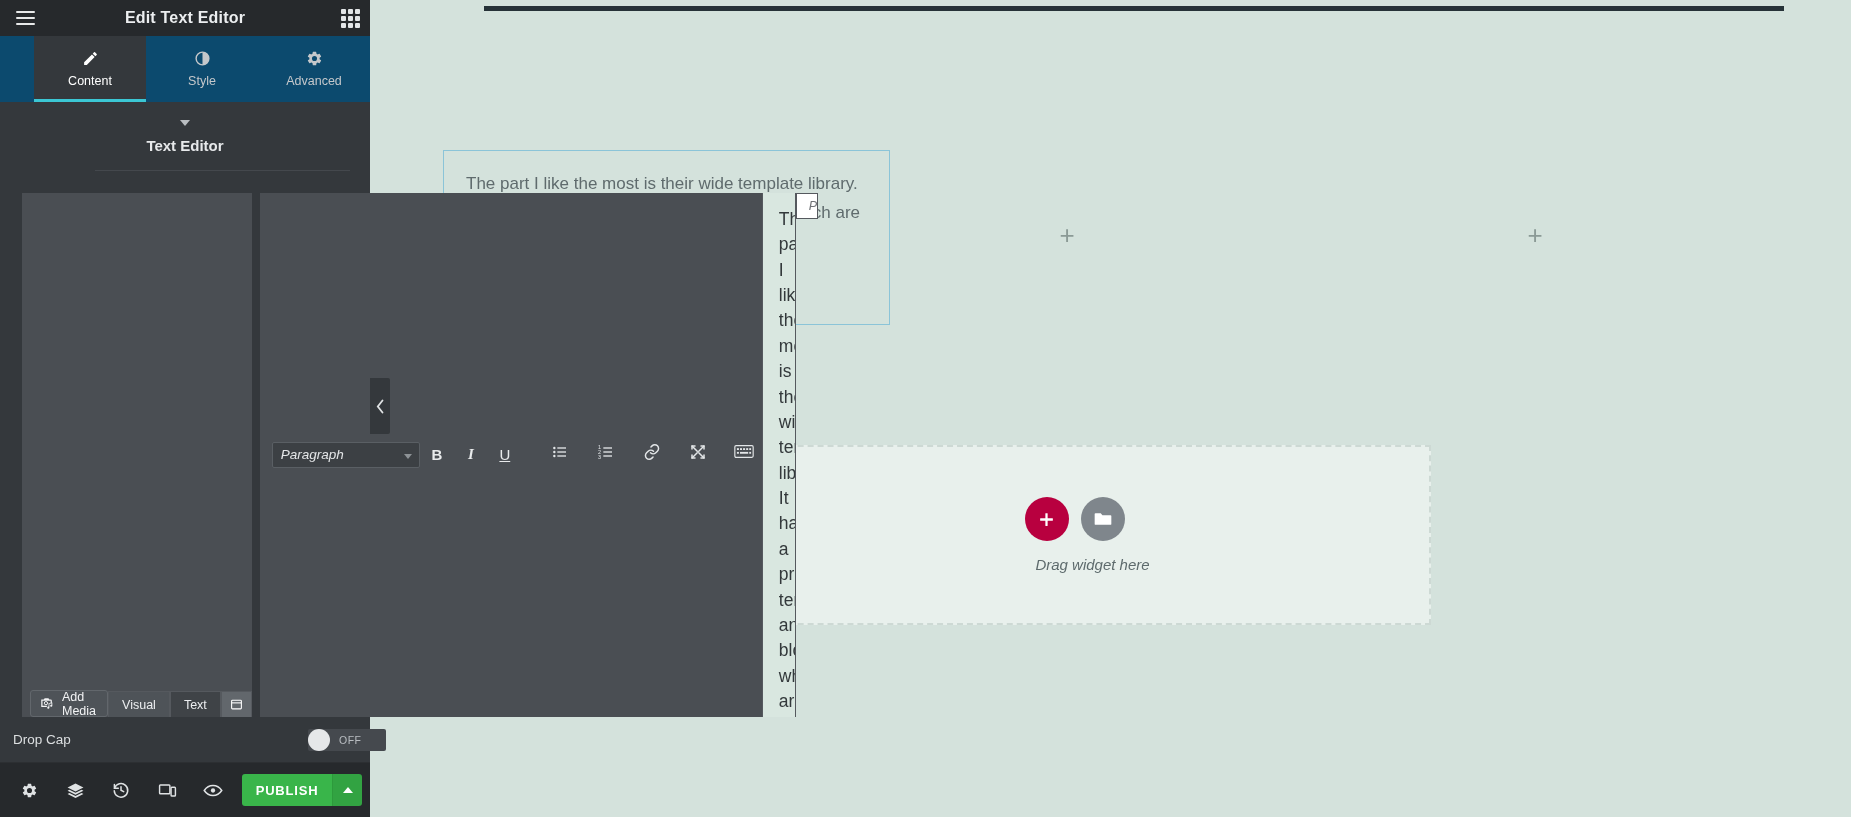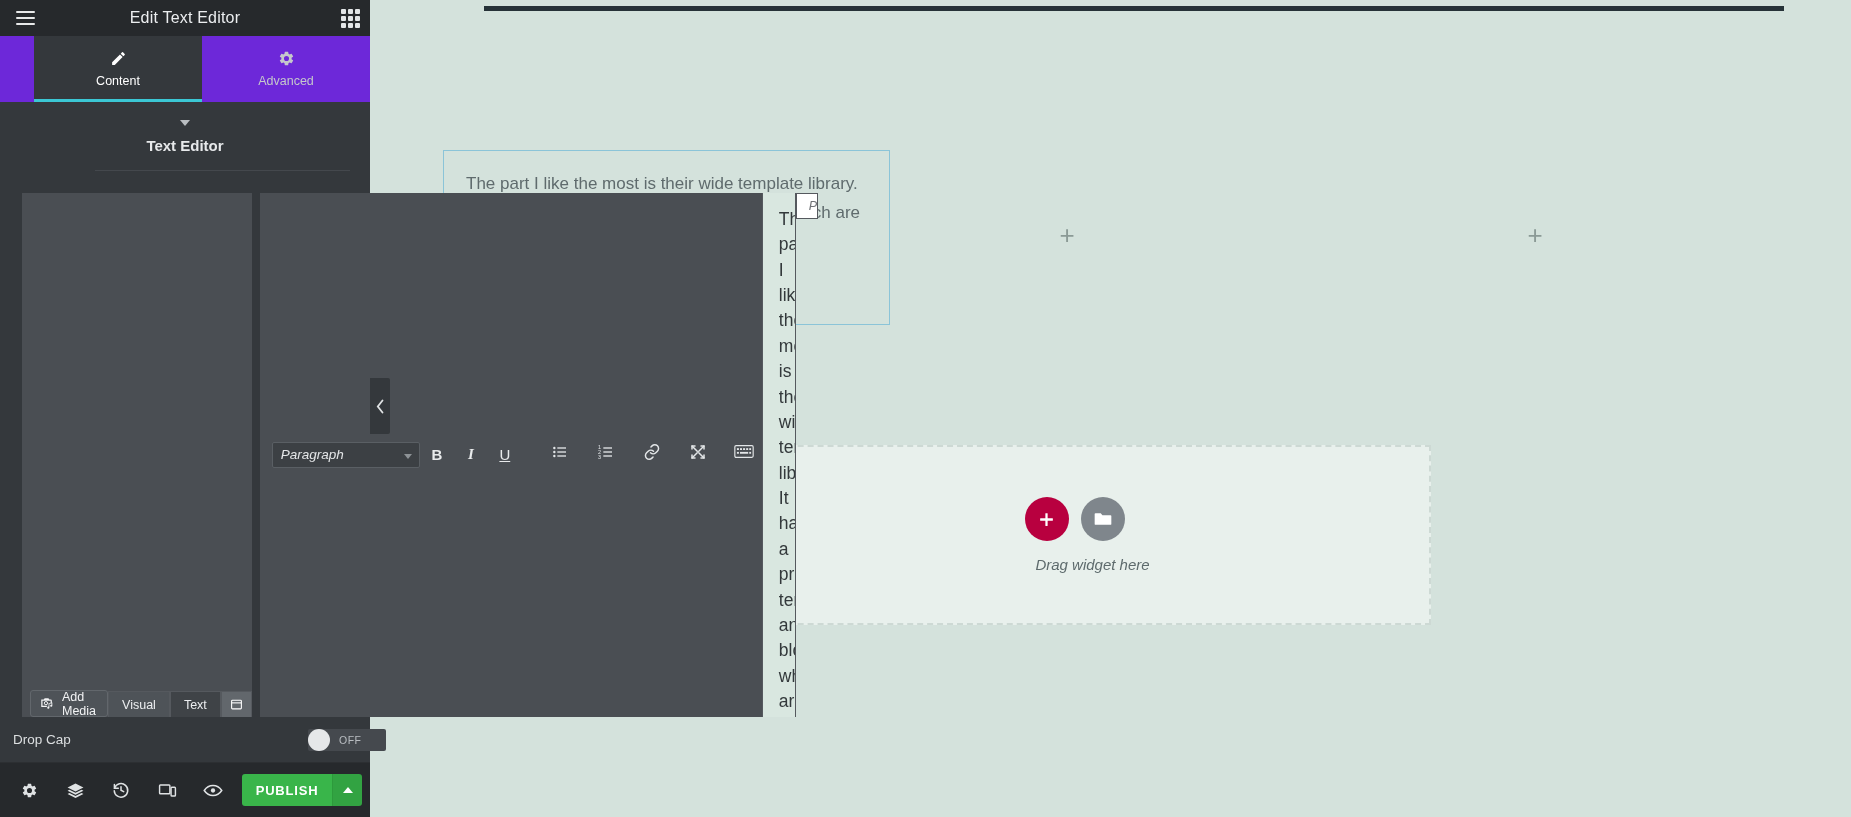--- a/index.html
+++ b/index.html
@@ -28,35 +28,35 @@
     position: relative;
   }
   #menu-icon {
     width: 34px; height: 36px; margin-left: 8px;
     display: flex; flex-direction: column; justify-content: center;
     align-items: center; gap: 4px; cursor: pointer;
   }
   #menu-icon span { display:block; width: 19px; height: 2px; background: #e8e9ea; border-radius: 1px;}
   #panel-title {
     position: absolute; left: 0; right: 0; text-align: center;
-    font-size: 16px; font-weight: normal; color: #eceef0;
+    font-size: 16px; font-weight: bold; color: #eceef0;
     letter-spacing: .2px; pointer-events: none;
   }
   #grid-icon {
     position: absolute; right: 10px; top: 9px;
     width: 19px; height: 19px;
     display: grid; grid-template-columns: repeat(3,1fr); grid-template-rows: repeat(3,1fr);
     gap: 2px; cursor: pointer;
   }
   #grid-icon i { background: #e3e6e8; display:block; border-radius:1px; }
 
   
   #tabs {
     height: 66px; flex: 0 0 66px;
-    background: #6d28d9;
+    background: #0c4a6e;
     display: flex;
     padding-left: 34px;
   }
   .tab {
     flex: 1; display: flex; flex-direction: column;
     align-items: center; justify-content: center;
     gap: 7px; cursor: pointer; position: relative;
     color: #c5c8cb; font-size: 12.5px;
   }
   .tab.active { background: #34383c; color: #ffffff; }
@@ -297,20 +297,29 @@
     </div>
 
     <div id="tabs">
       <div class="tab active">
         <span>
           <svg width="17" height="17" viewBox="0 0 24 24" fill="#ffffff">
             <path d="M3 17.25V21h3.75L17.81 9.94l-3.75-3.75L3 17.25zM20.71 7.04a1 1 0 0 0 0-1.41l-2.34-2.34a1 1 0 0 0-1.41 0l-1.83 1.83 3.75 3.75 1.83-1.83z"></path>
           </svg>
         </span>
         <span>Content</span>
+      </div>
+      <div class="tab">
+        <span>
+          <svg width="17" height="17" viewBox="0 0 24 24">
+            <circle cx="12" cy="12" r="9" fill="none" stroke="#c5c8cb" stroke-width="2"></circle>
+            <path d="M12 3a9 9 0 0 1 0 18z" fill="#c5c8cb"></path>
+          </svg>
+        </span>
+        <span>Style</span>
       </div>
       <div class="tab">
         <span>
           <svg width="17" height="17" viewBox="0 0 24 24" fill="#c5c8cb">
             <path d="M19.14 12.94a7.1 7.1 0 0 0 .06-.94 7.1 7.1 0 0 0-.06-.94l2.03-1.58a.5.5 0 0 0 .12-.62l-1.92-3.32a.5.5 0 0 0-.6-.22l-2.39.96a7.3 7.3 0 0 0-1.62-.94l-.36-2.54a.5.5 0 0 0-.5-.42h-3.84a.5.5 0 0 0-.5.42l-.36 2.54c-.58.24-1.12.56-1.62.94l-2.39-.96a.5.5 0 0 0-.6.22L2.67 8.86a.5.5 0 0 0 .12.62l2.03 1.58a7.1 7.1 0 0 0 0 1.88L2.79 14.52a.5.5 0 0 0-.12.62l1.92 3.32c.12.22.38.3.6.22l2.39-.96c.5.38 1.04.7 1.62.94l.36 2.54c.4.24.25.42.5.42h3.84a.5.5 0 0 0 .5-.42l.36-2.54c.58-.24 1.12-.56 1.62-.94l2.39.96c.22.08.48 0 .6-.22l1.92-3.32a.5.5 0 0 0-.12-.62l-2.03-1.58zM12 15.6A3.6 3.6 0 1 1 12 8.4a3.6 3.6 0 0 1 0 7.2z"></path>
           </svg>
         </span>
         <span>Advanced</span>
       </div>
     </div>

